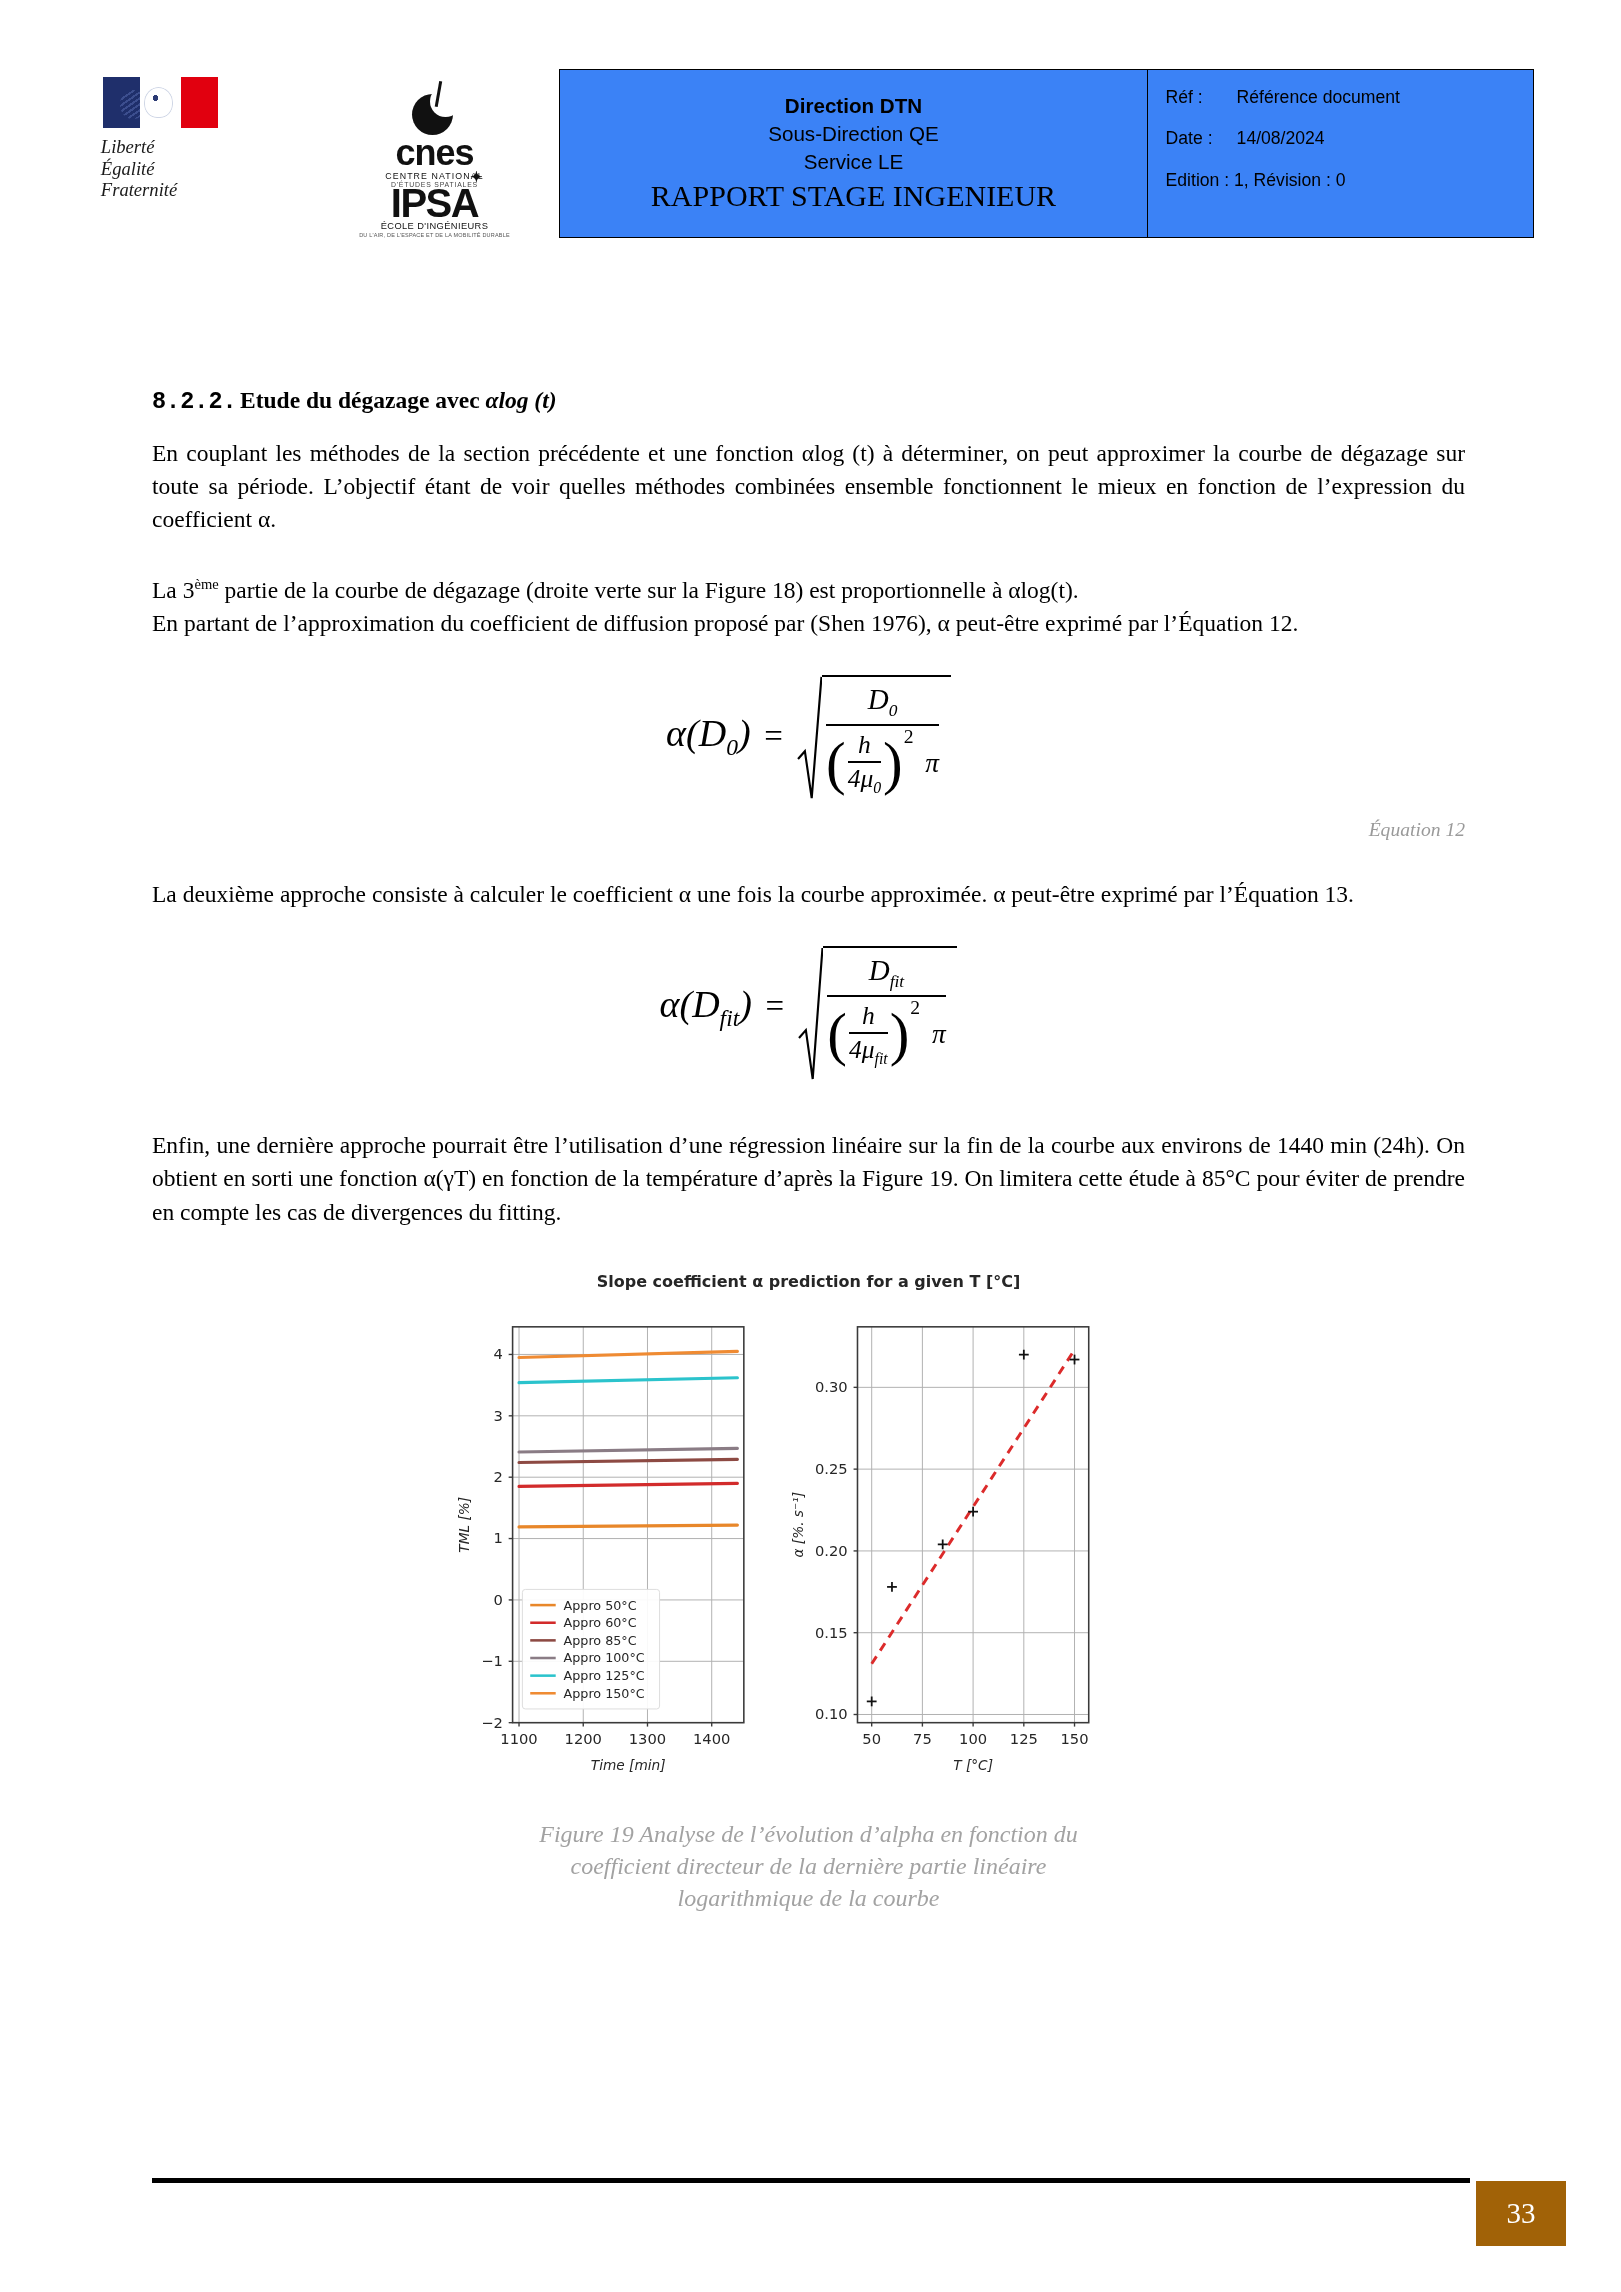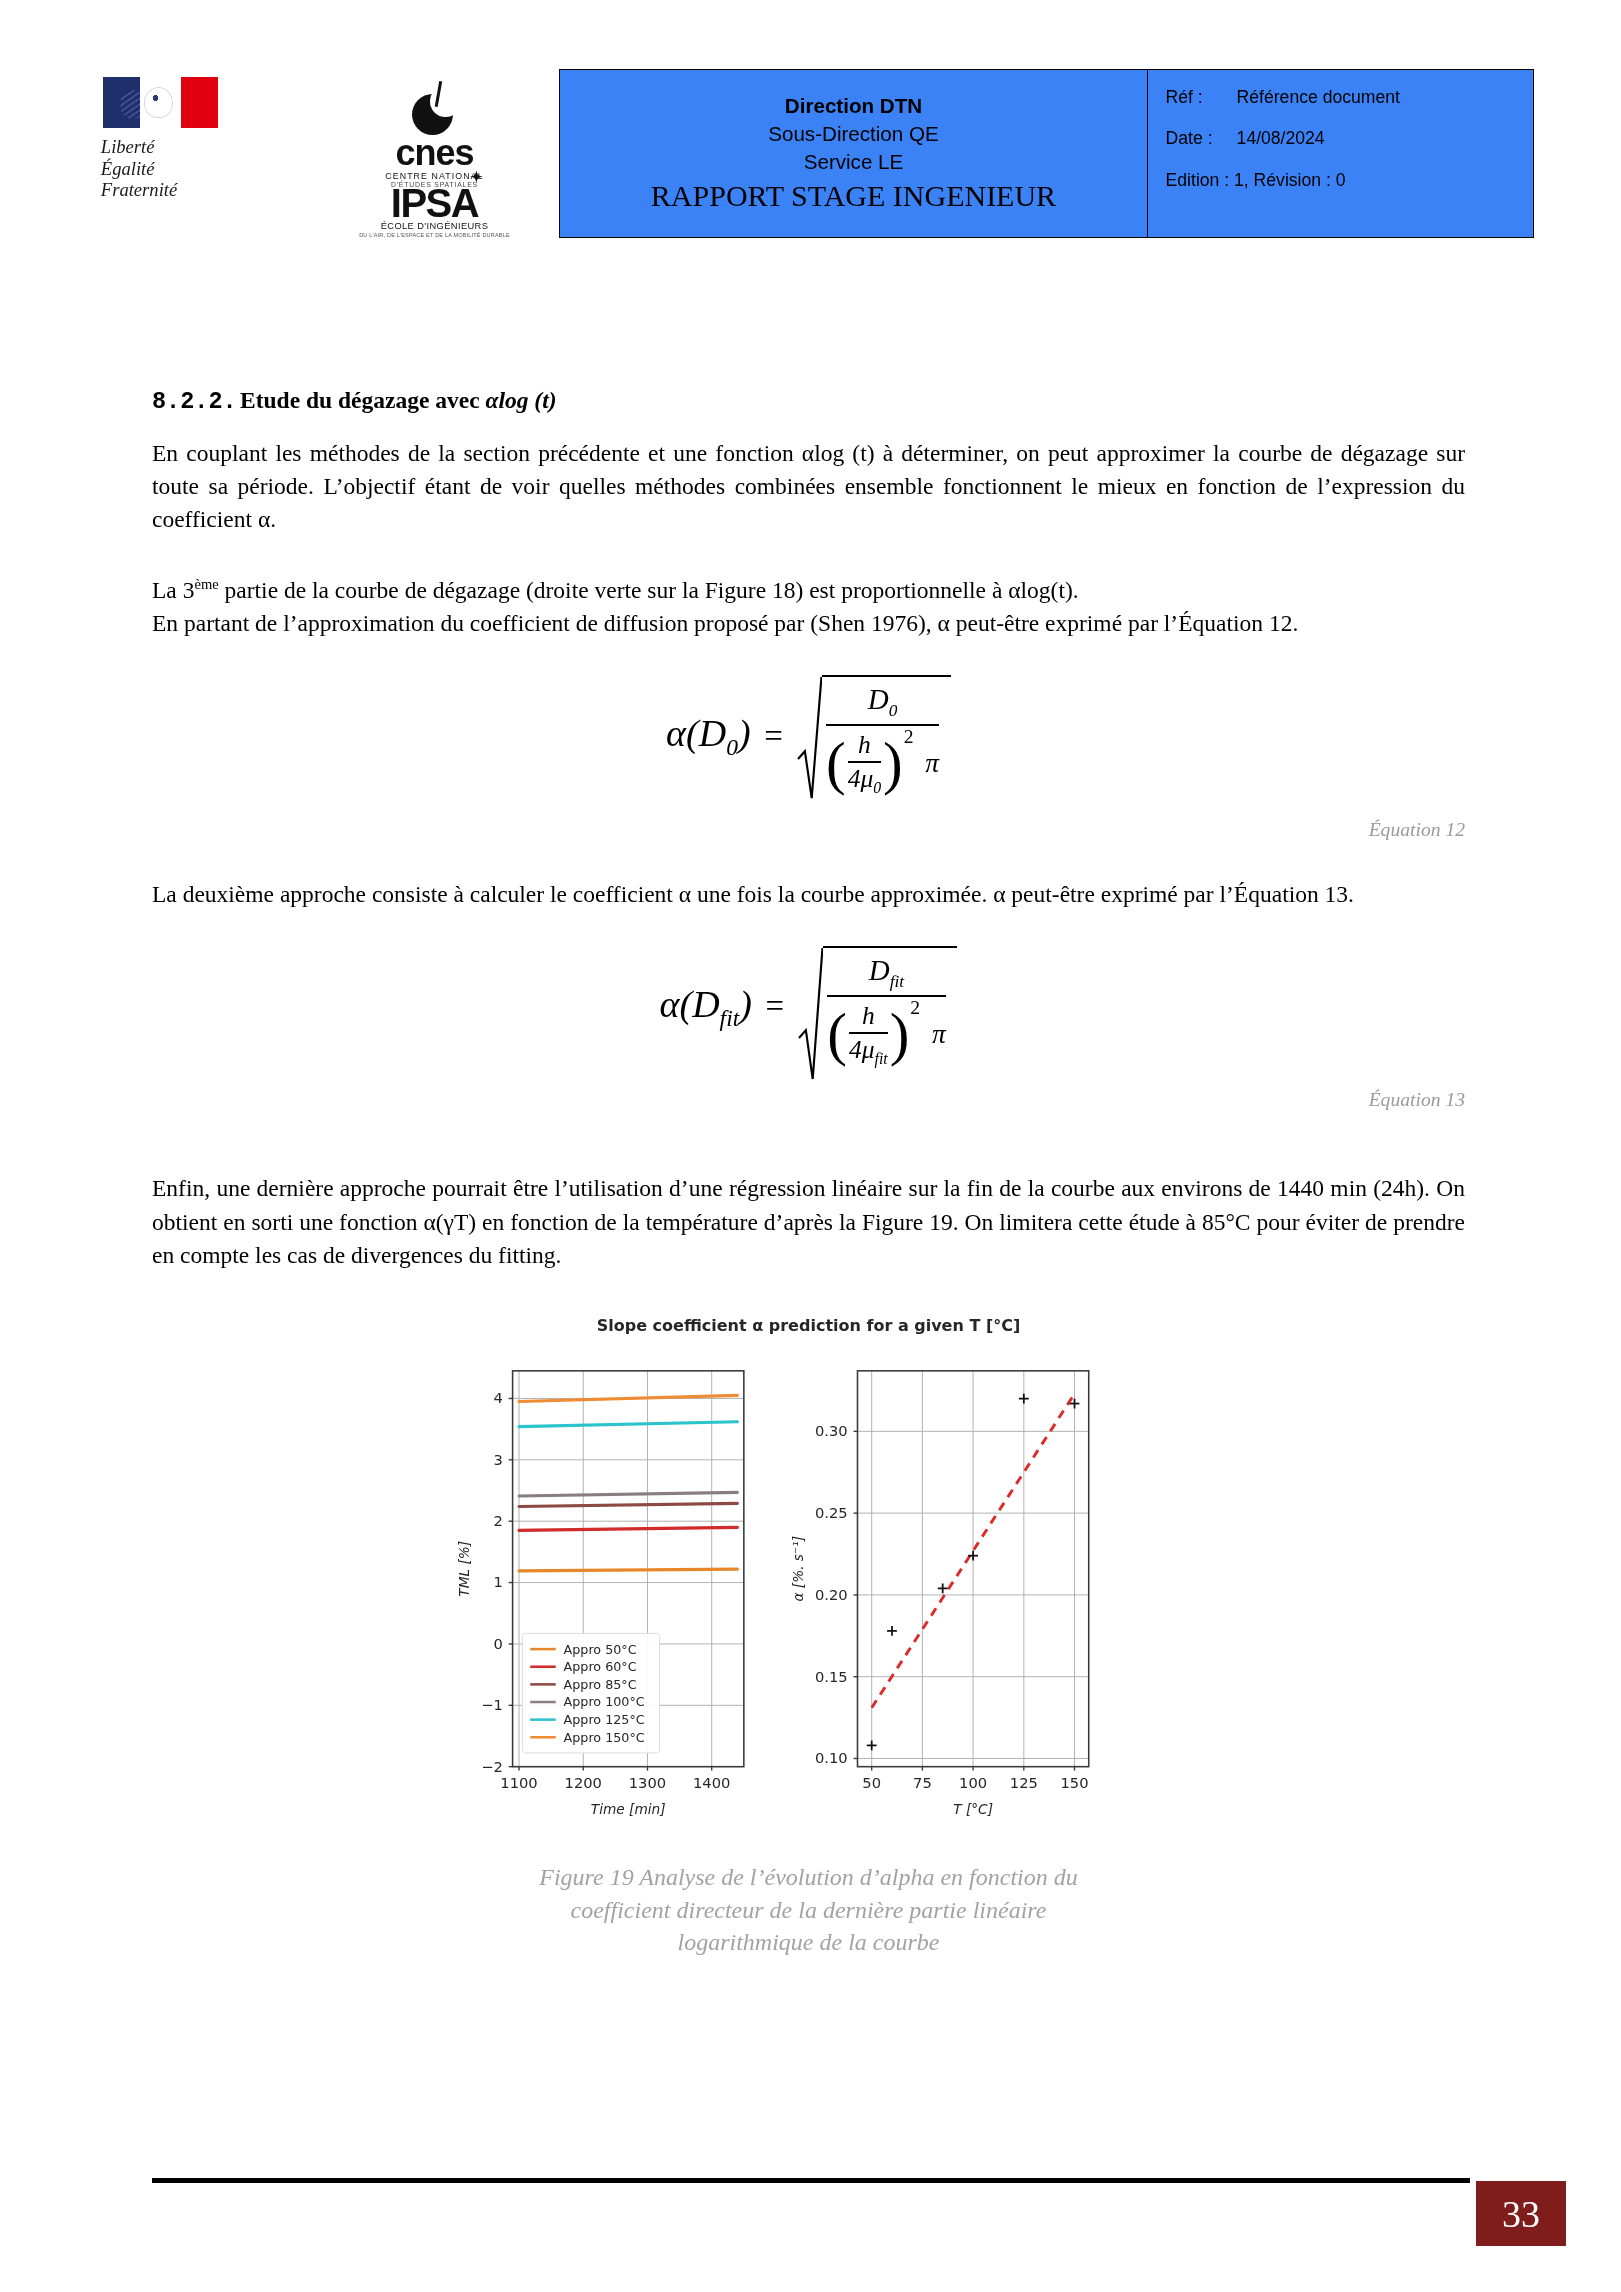--- a/index.html
+++ b/index.html
@@ -421,27 +421,27 @@
     width: 1318px;
     height: 4.9px;
     background: #000;
   }
   .page-number-box {
     position: absolute;
     right: 55px;
     top: 2181px;
     width: 90px;
     height: 65px;
-    background: #7f1d1d;
+    background: #a16207;
     color: #fff;
     display: flex;
     align-items: center;
     justify-content: center;
     font-family: "Liberation Serif", serif;
-    font-size: 38px;
+    font-size: 29px;
   }
 </style>
 </head>
 <body>
 
 <div class="page-header">
 
   <div class="logos">
 
     <div class="rf-logo">
@@ -575,21 +575,20 @@
               </span>
               <span class="paren">)</span>
               <span class="exp2">2</span>
             </span>
             <span class="pi-sym">π</span>
           </span>
         </span>
       </span>
     </span>
   </div>
-  <div class="eq-caption">Équation 13</div>
 
   <p class="para" style="margin-top:61px;">Enfin, une dernière approche pourrait être l’utilisation d’une régression linéaire sur la fin de la courbe aux environs de 1440 min (24h). On obtient en sorti une fonction α(γT) en fonction de la température d’après la Figure 19. On limitera cette étude à 85°C pour éviter de prendre en compte les cas de divergences du fitting.</p>
 
   <div class="figure-wrap">
     <div class="chart-figure">
       <div class="chart-title">Slope coefficient α prediction for a given T [°C]</div>
       <svg id="chart-svg" width="765" height="534" viewBox="0 0 780 545">
           <g>
             <line x1="94.55555555555556" y1="58" x2="94.55555555555556" y2="462" stroke="#b0b0b0" stroke-width="1"></line>
             <line x1="160.11111111111111" y1="58" x2="160.11111111111111" y2="462" stroke="#b0b0b0" stroke-width="1"></line>

